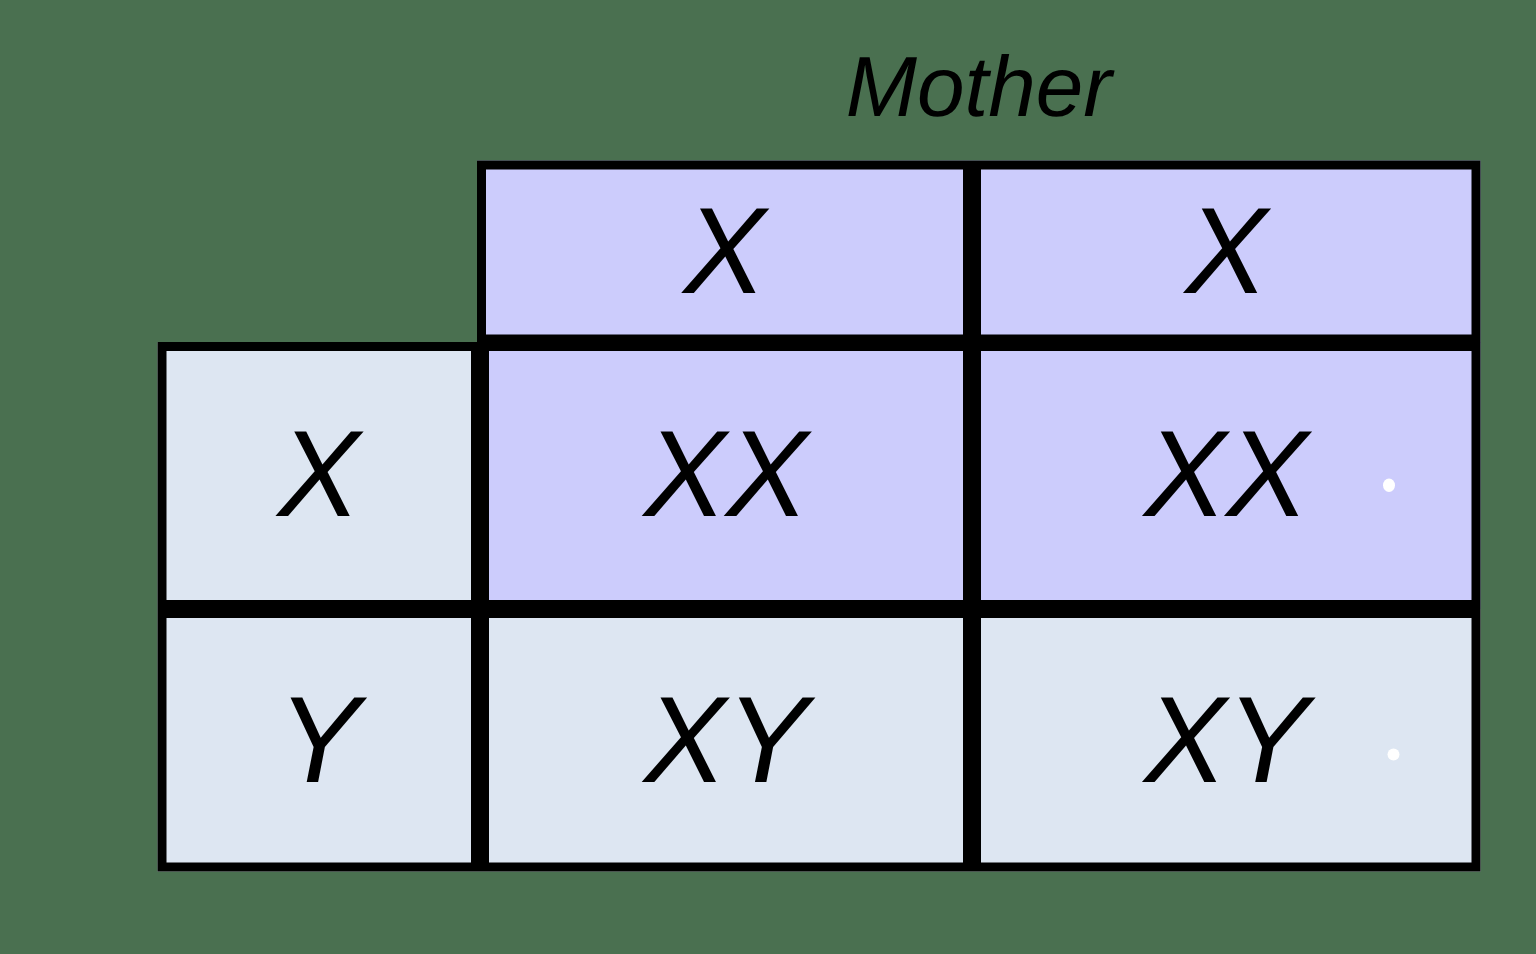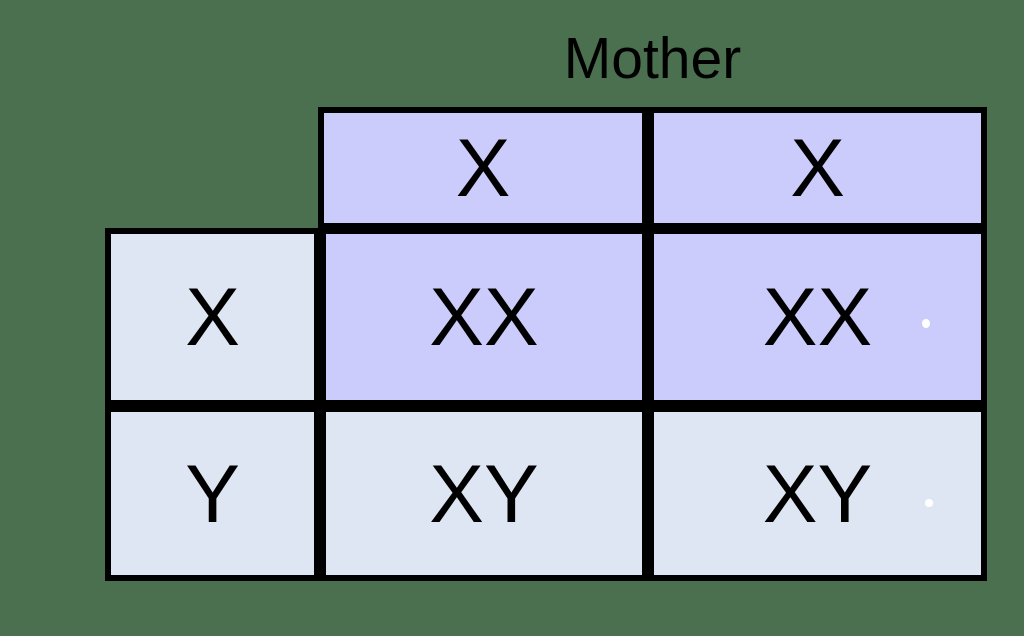--- a/index.html
+++ b/index.html
@@ -13,20 +13,21 @@
     font-family: "Liberation Sans", sans-serif;
     overflow: hidden;
     position: relative;
   }
 
   #punnett-root {
     position: absolute;
     left: 0; top: 0;
     width: 833px;
     height: 636px;
+    font-style: italic;
   }
 
   
   .axis-label {
     position: absolute;
     color: #000000;
     font-weight: 400;
     letter-spacing: 0px;
     white-space: nowrap;
     font-family: "Liberation Sans", sans-serif;

